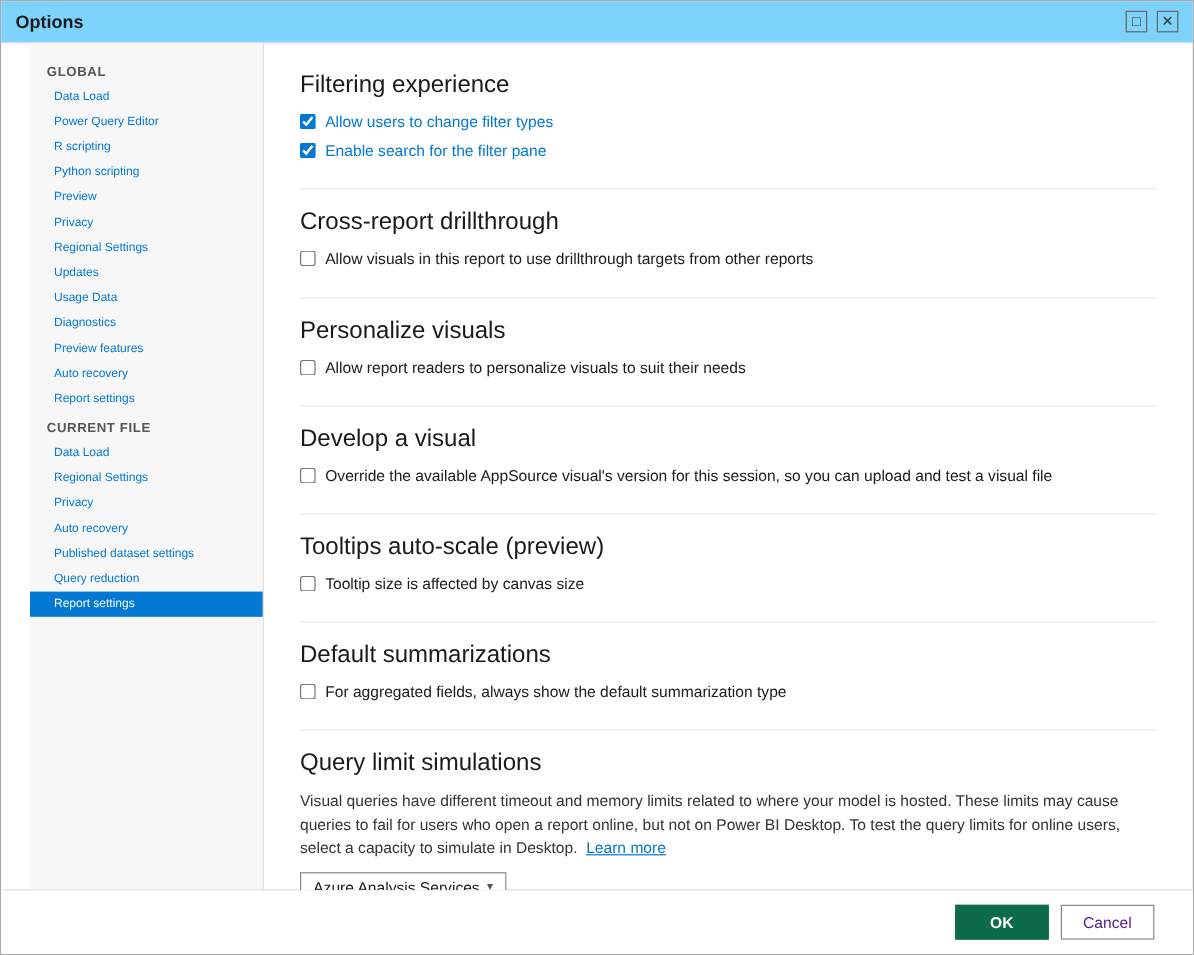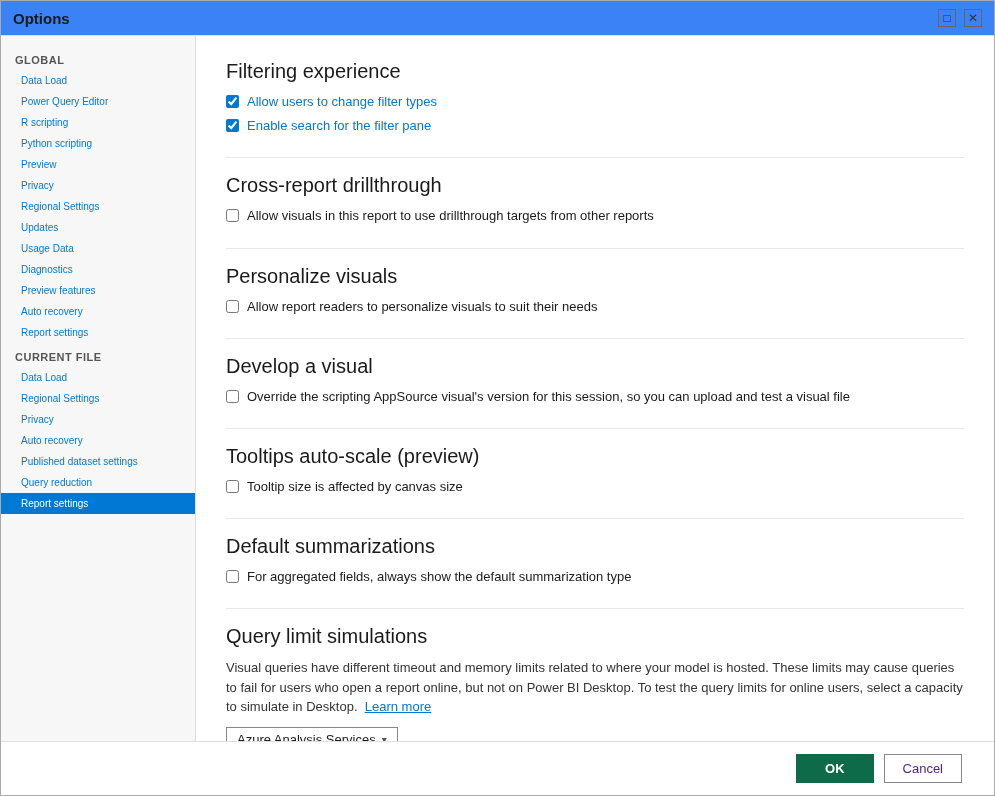--- a/index.html
+++ b/index.html
@@ -19,21 +19,21 @@
       border: 1px solid #aaa;
       display: flex;
       flex-direction: column;
       box-shadow: 2px 2px 8px rgba(0,0,0,0.2);
     }
     .title-bar {
       display: flex;
       align-items: center;
       justify-content: space-between;
       padding: 8px 12px;
-      background: #3b82f6;
+      background: #7dd3fc;
       border-bottom: 1px solid #e0e0e0;
       flex-shrink: 0;
     }
     .title-bar-title {
       font-size: 15px;
       font-weight: 600;
       color: #1a1a1a;
     }
     .title-bar-controls {
       display: flex;
@@ -48,20 +48,21 @@
       display: flex;
       align-items: center;
       justify-content: center;
       font-size: 12px;
       color: #333;
     }
     .content-area {
       display: flex;
       flex: 1;
       overflow: hidden;
+      margin-left: 24px;
     }
     .sidebar {
       width: 195px;
       flex-shrink: 0;
       background: #f7f7f7;
       border-right: 1px solid #e0e0e0;
       overflow-y: auto;
       padding: 10px 0;
     }
     .sidebar-section-label {
@@ -262,21 +263,21 @@
             <span class="checkbox-label">Allow report readers to personalize visuals to suit their needs</span>
           </div>
         </div>
 
         <hr class="separator">
 
         <div class="section-block">
           <div class="section-title">Develop a visual</div>
           <div class="checkbox-row">
             <input type="checkbox" style="">
-            <span class="checkbox-label">Override the scripting AppSource visual's version for this session, so you can upload and test a visual file</span>
+            <span class="checkbox-label">Override the available AppSource visual's version for this session, so you can upload and test a visual file</span>
           </div>
         </div>
 
         <hr class="separator">
 
         <div class="section-block">
           <div class="section-title">Tooltips auto-scale (preview)</div>
           <div class="checkbox-row">
             <input type="checkbox" style="">
             <span class="checkbox-label">Tooltip size is affected by canvas size</span>

